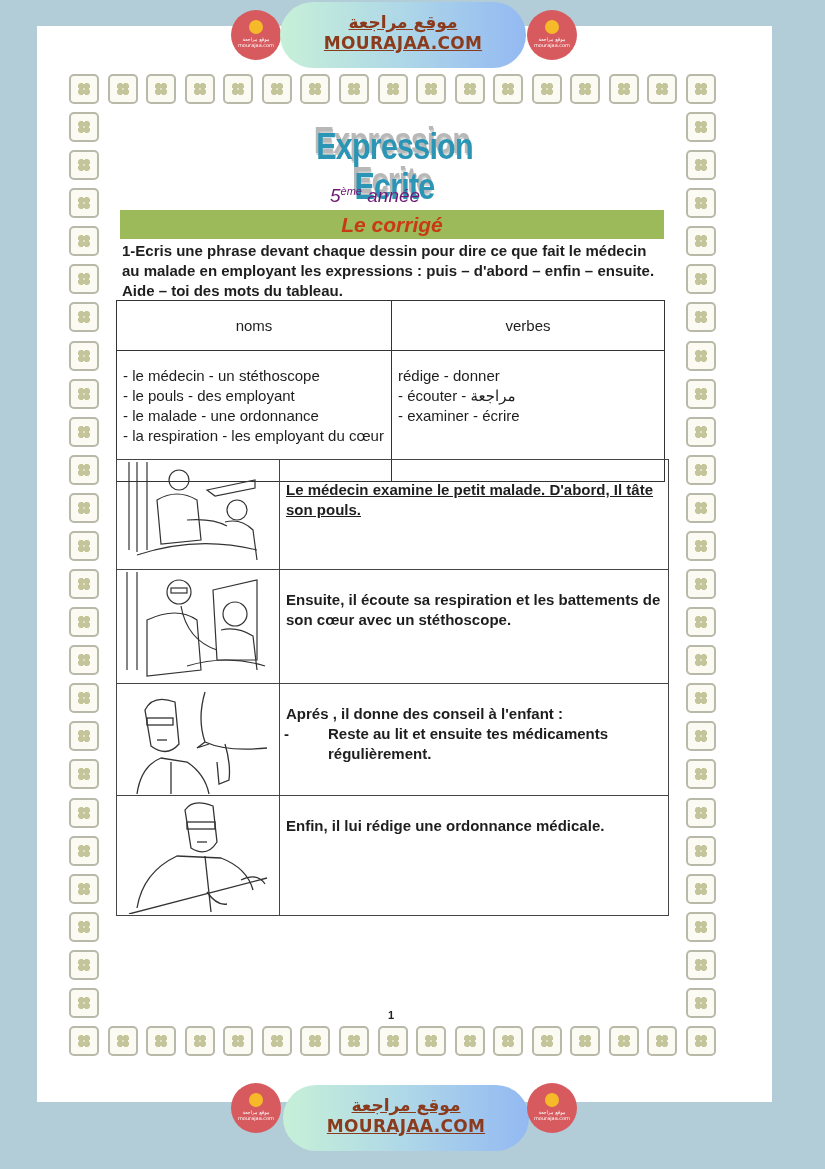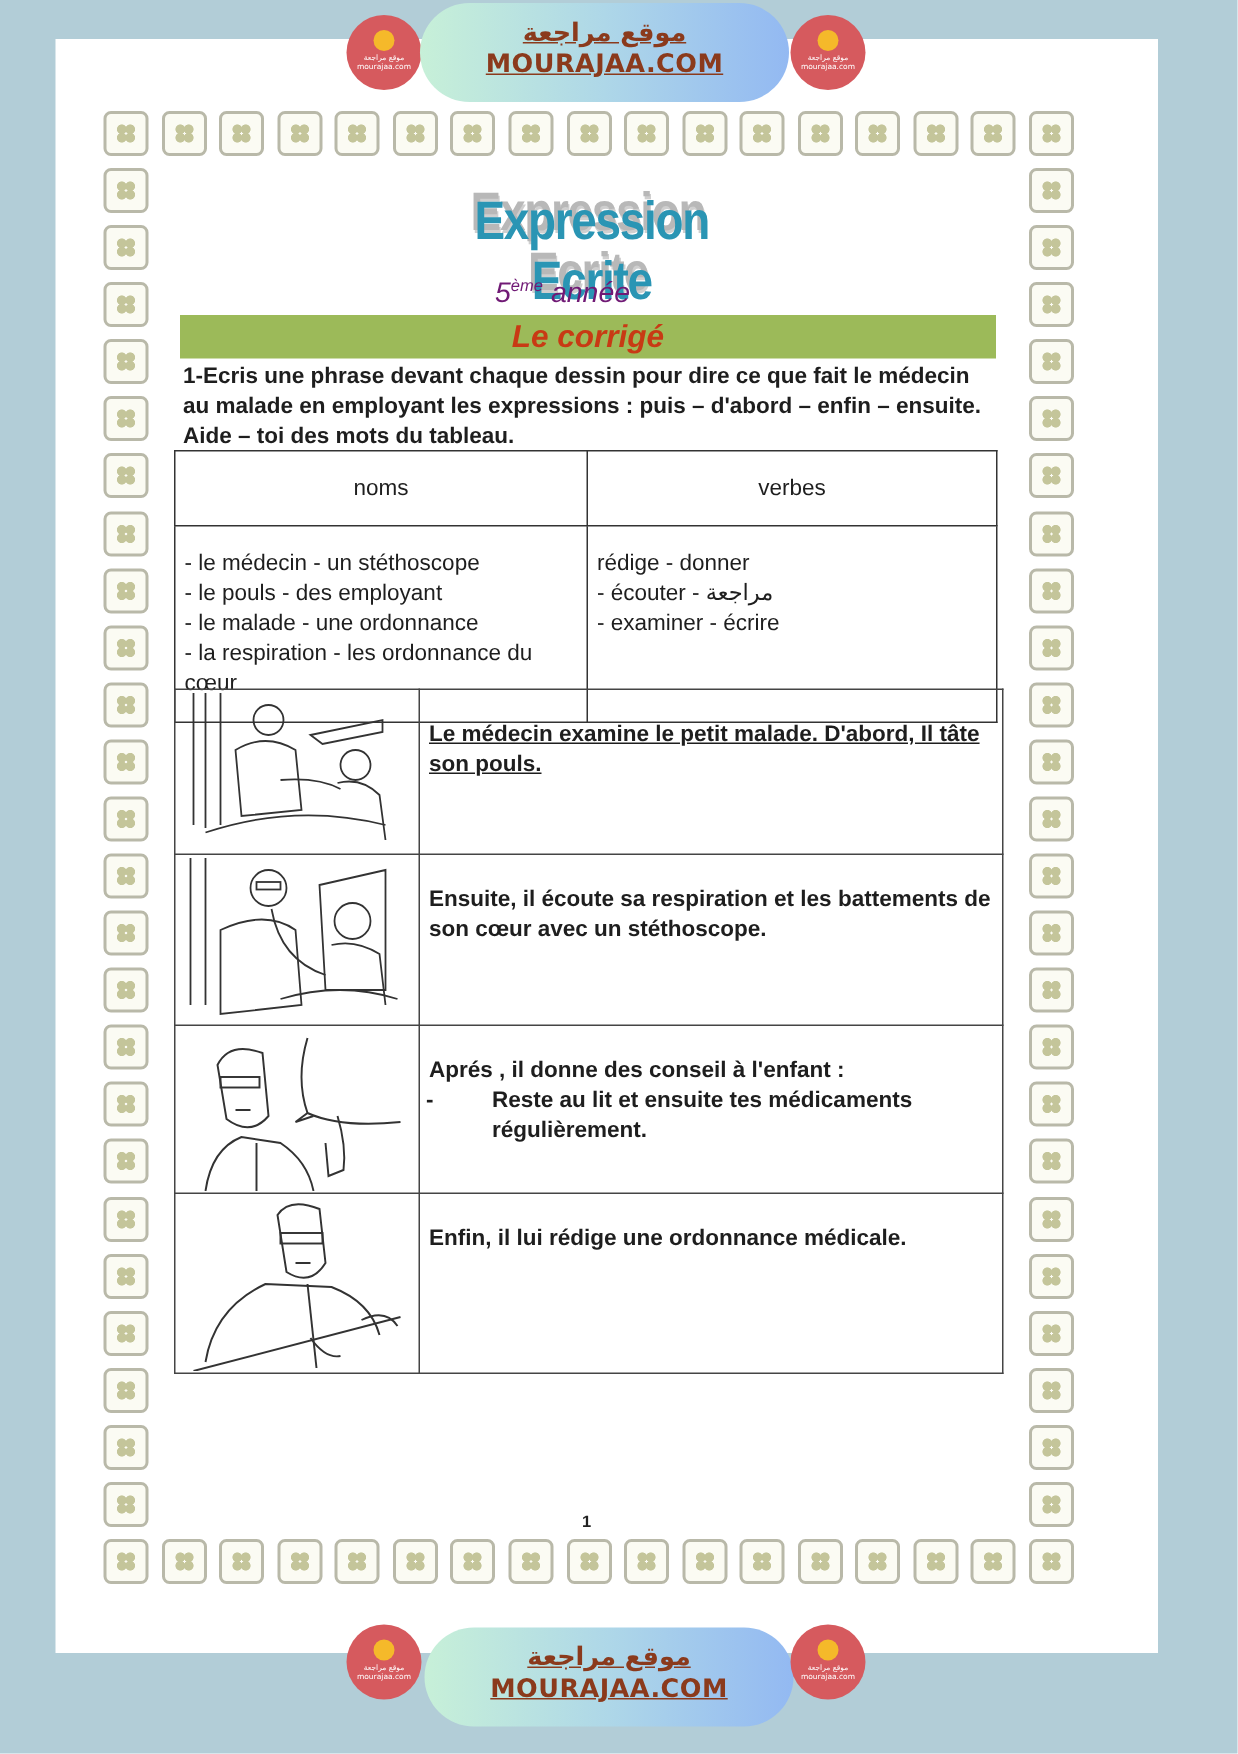--- a/index.html
+++ b/index.html
@@ -199,21 +199,21 @@
   <tbody>
       <tr>
     <th>noms</th>
     <th>verbes</th>
   </tr>
   <tr>
     <td class="left">
       <div>- le médecin - un stéthoscope</div>
       <div>- le pouls - des employant</div>
       <div>- le malade - une ordonnance</div>
-      <div>- la respiration - les ordonnance du cœur</div>
+      <div>- la respiration - les employant du cœur</div>
     </td>
     <td>
       <div>rédige - donner</div>
       <div>- écouter - مراجعة</div>
       <div>- examiner - écrire</div>
     </td>
   </tr>
 </tbody>
   </table>
 

